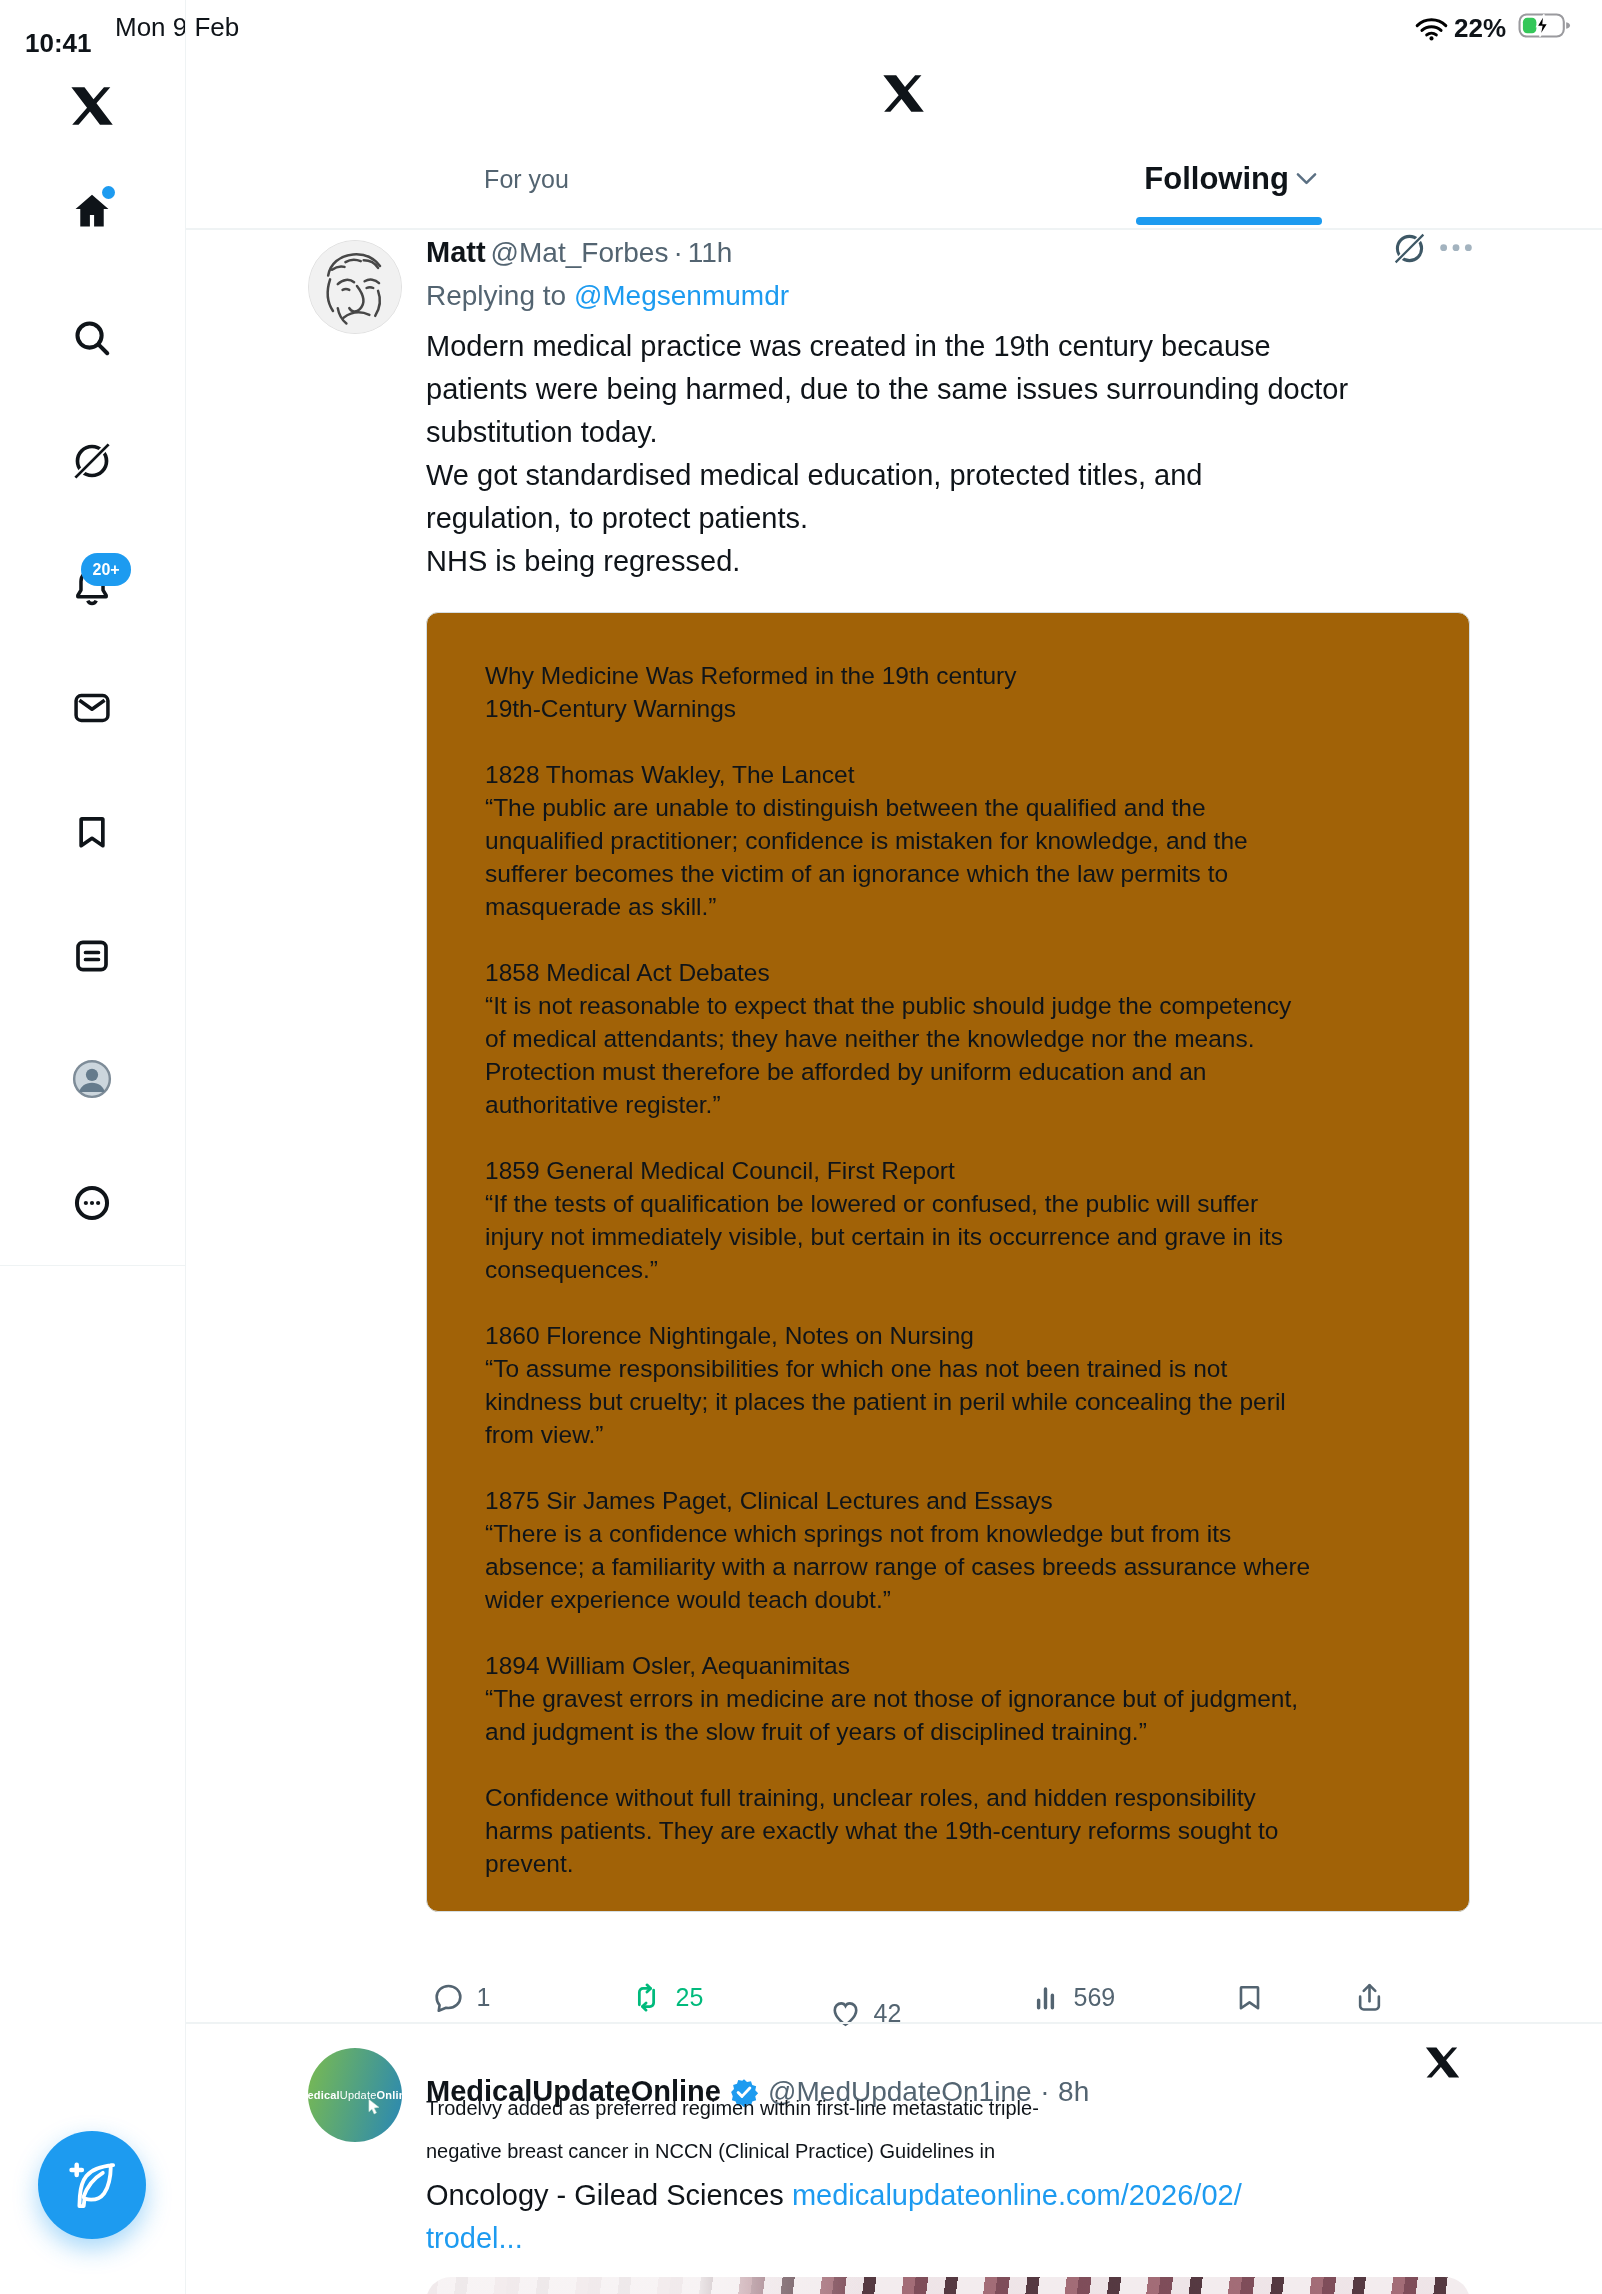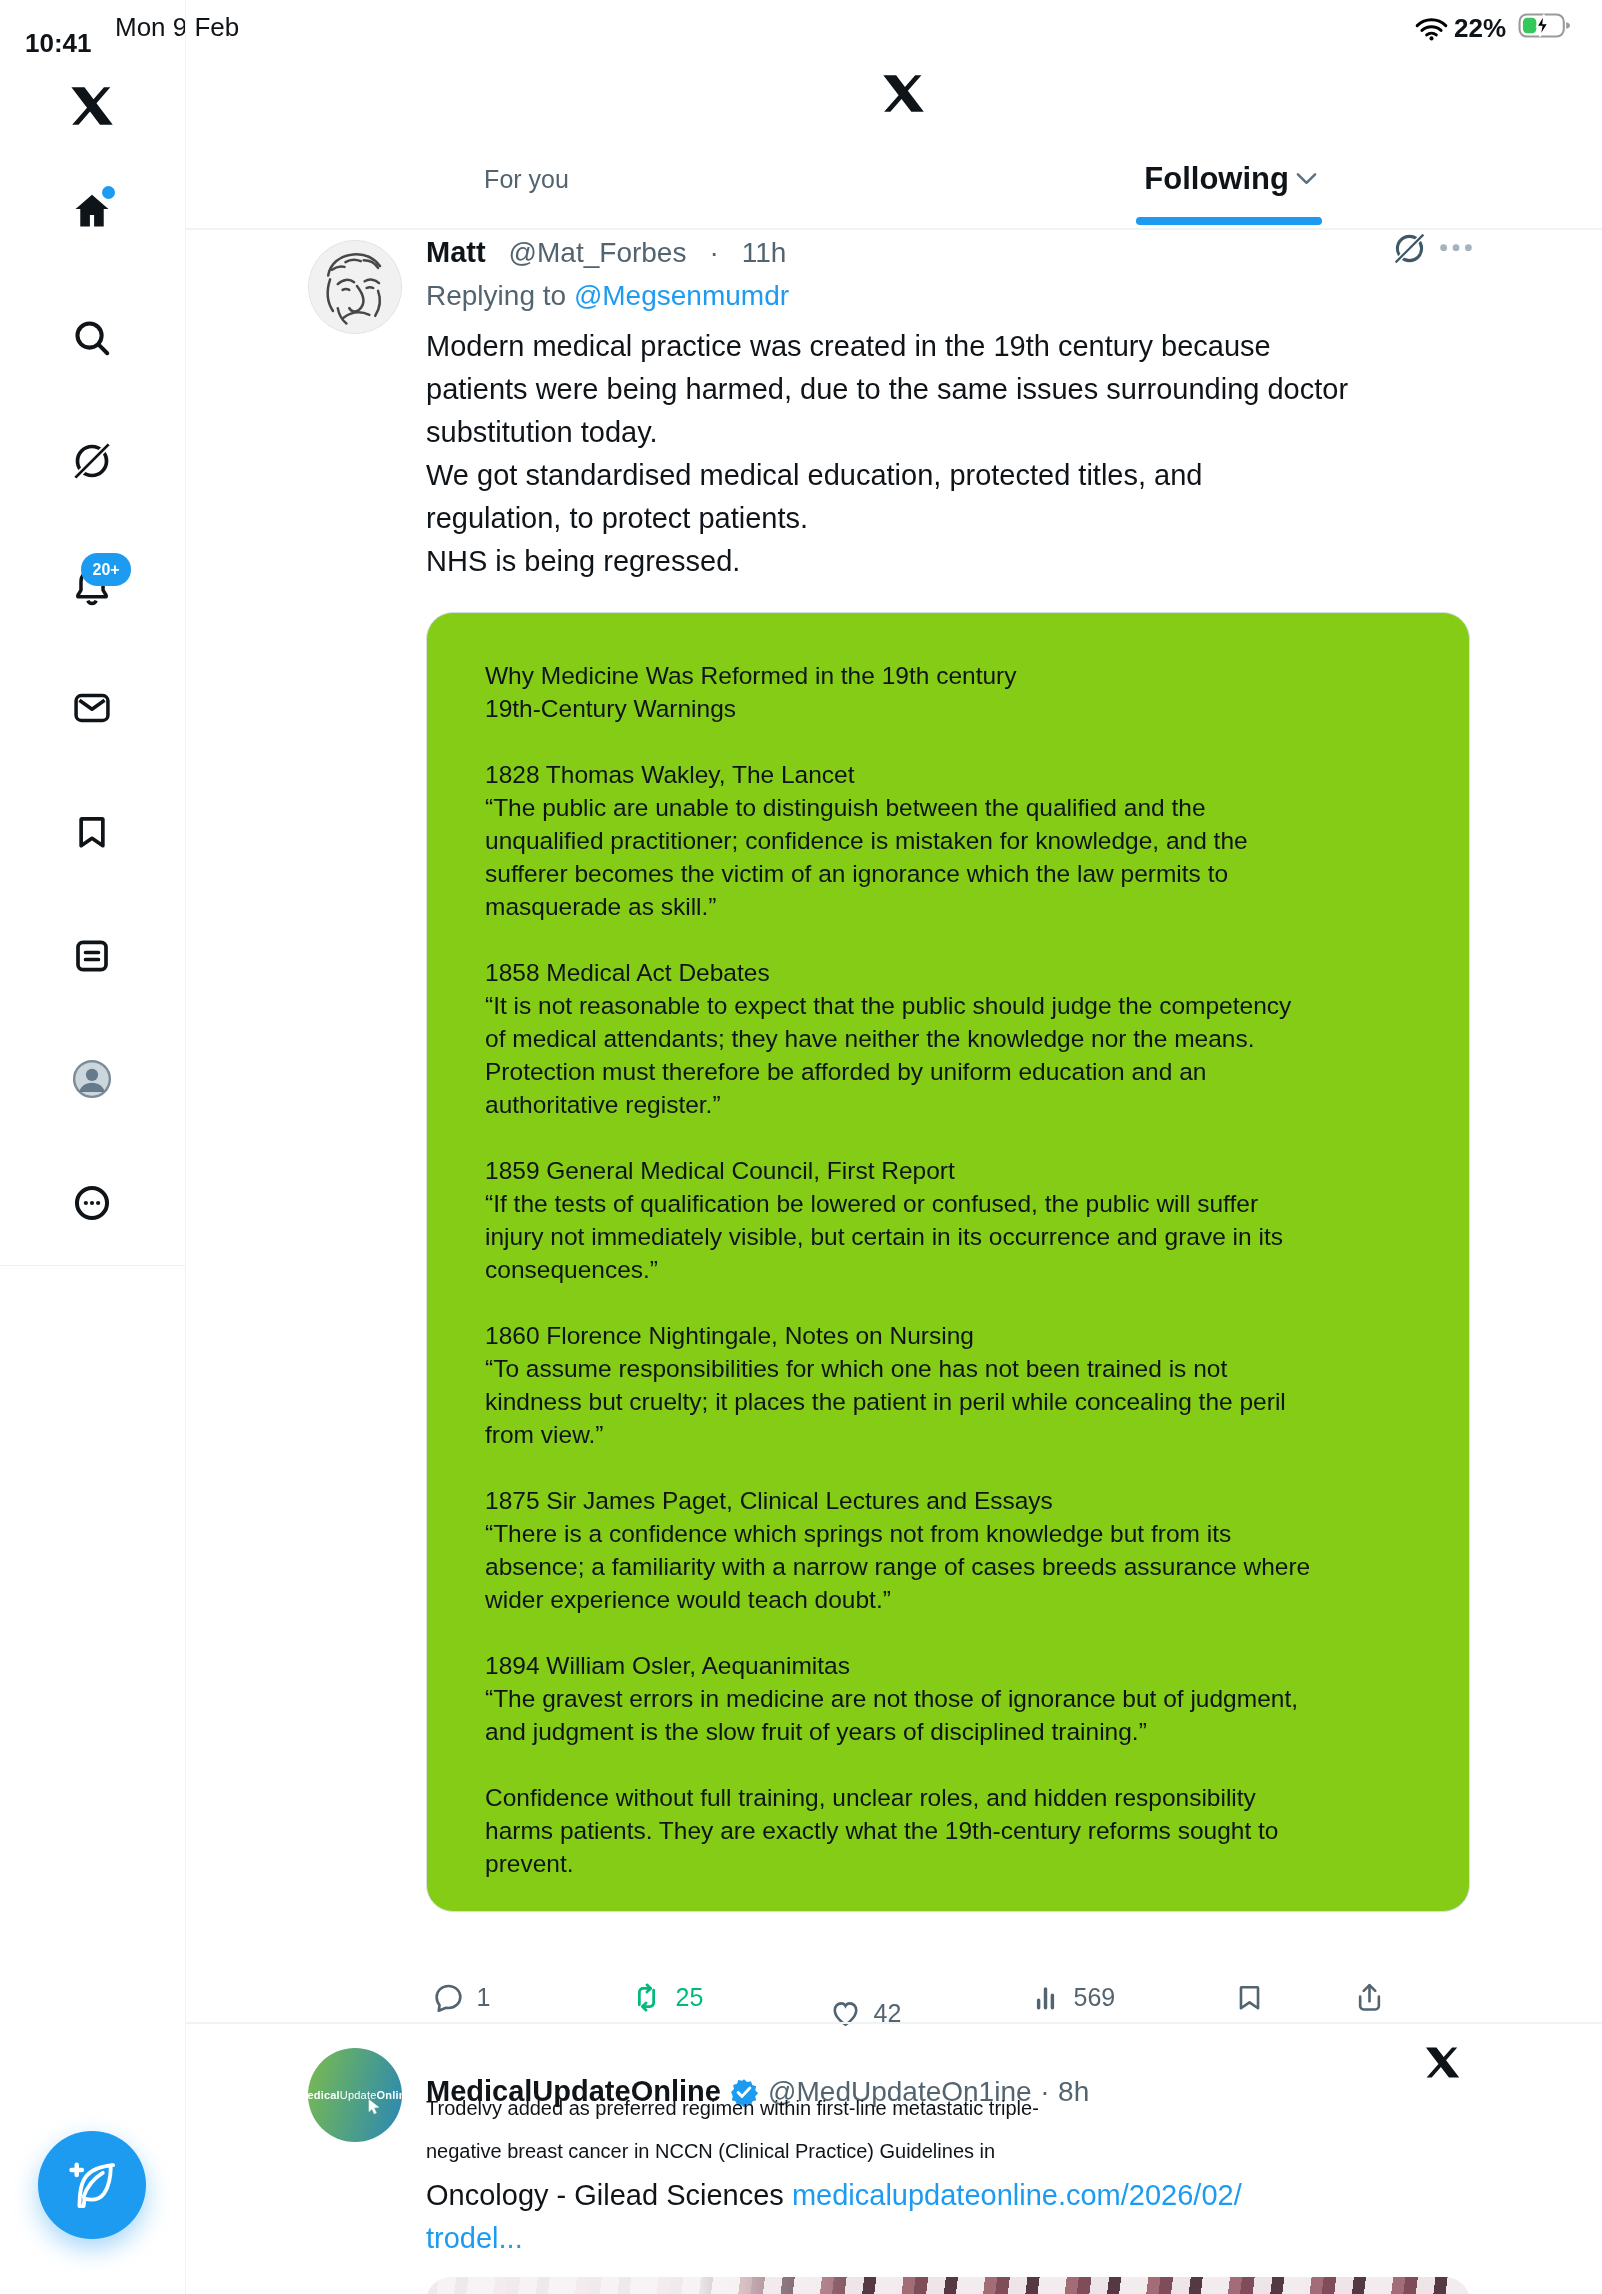--- a/index.html
+++ b/index.html
@@ -44,33 +44,33 @@
   
   .hd-logo{left:881px;top:71px;width:45px;height:45px;color:var(--ink);}
   .tab{top:157px;width:211px;display:flex;align-items:center;justify-content:center;gap:6.7px;height:44px;}
   .tab-foryou{left:421px;font-size:25px;font-weight:500;color:var(--muted);}
   .tab-following{left:1125px;font-size:31px;font-weight:700;color:var(--ink);}
   .tab-underline{left:1136px;top:217px;width:186px;height:7.7px;border-radius:3.8px;background:var(--blue);}
   .hd-div{left:185px;top:228px;width:1417px;height:1.9px;background:var(--divider);}
 
   
   .avatar{width:94px;height:94px;border-radius:50%;overflow:hidden;}
-  .trow{display:flex;align-items:baseline;gap:23px;font-size:28px;}
+  .trow{display:flex;align-items:baseline;gap:5px;font-size:28px;}
   .tname{font-size:29px;font-weight:700;color:var(--ink);}
   .tmeta{color:var(--muted);}
   .link{color:var(--blue);}
 
   
   .t1-avatar{left:308px;top:240px;background:#efefef;border:1px solid #e0e0e0;}
   .t1-head{left:426px;top:236px;}
   .t1-grok{left:1392px;top:231px;width:35px;height:35px;color:#3e5866;}
   .t1-more{left:1437px;top:240px;}
   .t1-reply{left:426px;top:280px;font-size:28px;}
   .t1-body{left:426px;top:325px;font-size:29px;line-height:43px;color:var(--ink);}
-  .t1-card{left:426px;top:612px;width:1044px;height:1300px;border:1.9px solid var(--cardborder);border-radius:27px;overflow:hidden;background:#84cc16;}
+  .t1-card{left:426px;top:612px;width:1044px;height:1300px;border:1.9px solid var(--cardborder);border-radius:12px;overflow:hidden;background:#a16207;}
   .t1-card-text{left:58px;top:46px;font-size:24.5px;line-height:33px;color:var(--ink);}
   .action{top:1981px;display:flex;align-items:center;gap:11.5px;color:var(--muted);font-size:25px;}
   .a-reply{left:432px;} .a-rt{left:629px;color:var(--green);} .a-like{left:829px;margin-top:16px;}
   .a-views{left:1029px;} .a-bm{left:1233px;} .a-share{left:1353px;}
   .t1-div{left:185px;top:2022px;width:1417px;height:1.9px;background:var(--divider);}
 
   
   .t2-avatar{left:308px;top:2048px;background:linear-gradient(105deg,#74b757 8%,#2f8bad 92%);
     display:flex;align-items:center;justify-content:center;position:absolute;}
   .t2-av-text{font-size:11px;color:#fff;white-space:nowrap;letter-spacing:0.2px;}

